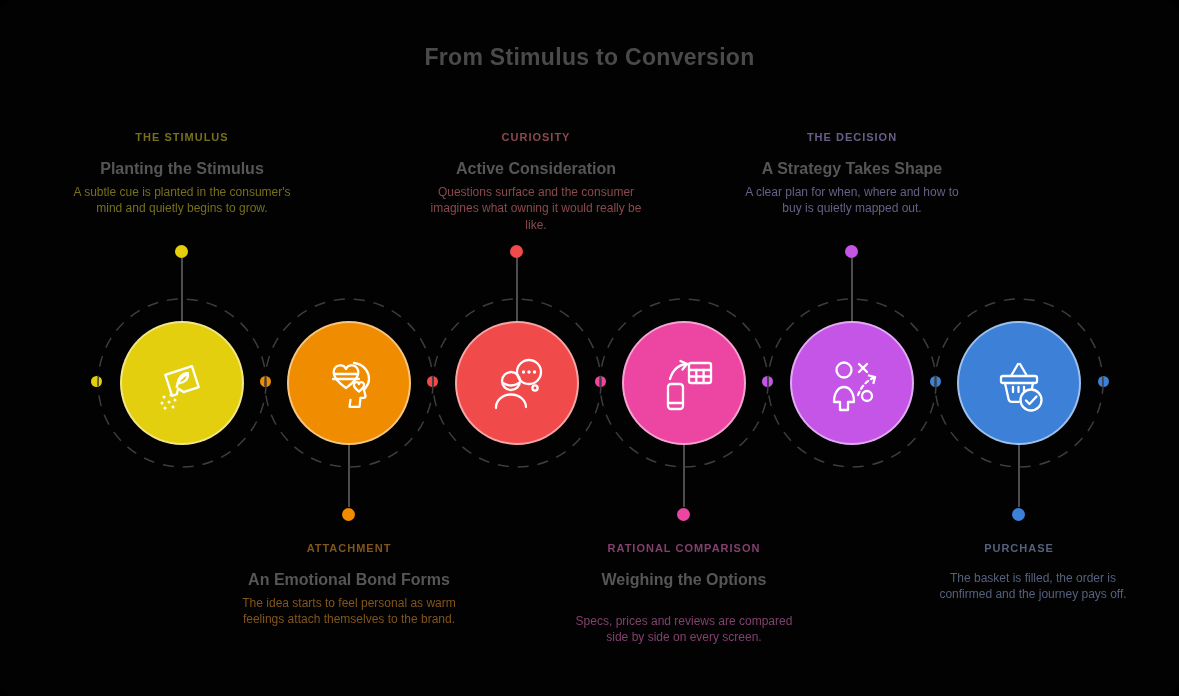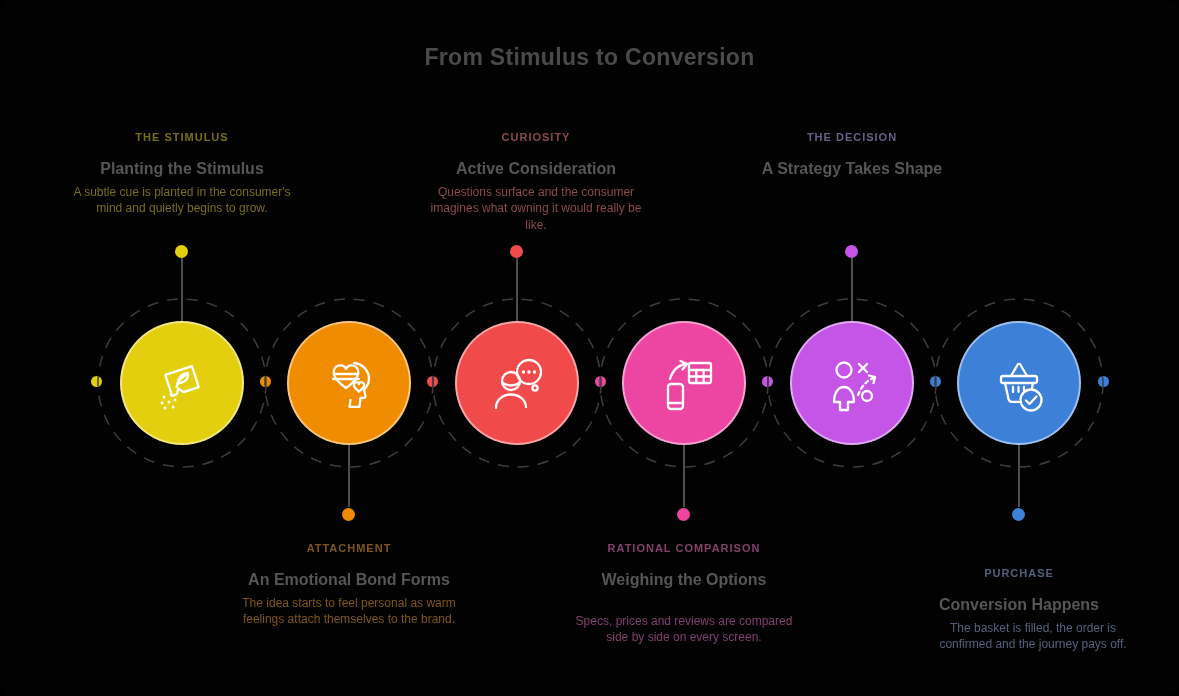--- a/index.html
+++ b/index.html
@@ -55,24 +55,24 @@
     <div class="tbody" style="color: rgb(138, 74, 78);">Questions surface and the consumer imagines what owning it would really be like.</div>
   </div>
   <div class="tblock tb-bot t3">
     <div class="tlabel" style="color: rgb(132, 64, 110);">RATIONAL COMPARISON</div>
     <div class="theading">Weighing the Options</div>
     <div class="tbody" style="color: rgb(132, 64, 110); margin-top: 24px;">Specs, prices and reviews are compared side by side on every screen.</div>
   </div>
   <div class="tblock tb-top t4">
     <div class="tlabel" style="color: rgb(106, 95, 134); text-align: center;">THE DECISION</div>
     <div class="theading">A Strategy Takes Shape</div>
+    <div class="tbody" style="color: rgb(106, 95, 134);">A clear plan for when, where and how to buy is quietly mapped out.</div>
   </div>
   <div class="tblock tb-bot t5">
-    <div class="tlabel" style="color: rgb(85, 97, 124); margin-top: 25px;">PURCHASE</div>
-    <div class="theading">Conversion Happens</div>
+    <div class="tlabel" style="color: rgb(85, 97, 124);">PURCHASE</div>
     <div class="tbody" style="color: rgb(85, 97, 124); margin-left: 28px;">The basket is filled, the order is confirmed and the journey pays off.</div>
   </div>
 
   <div class="stem stem-t s0"></div>
   <div class="stem stem-b s1"></div>
   <div class="stem stem-t s2"></div>
   <div class="stem stem-b s3"></div>
   <div class="stem stem-t s4"></div>
   <div class="stem stem-b s5"></div>
 

